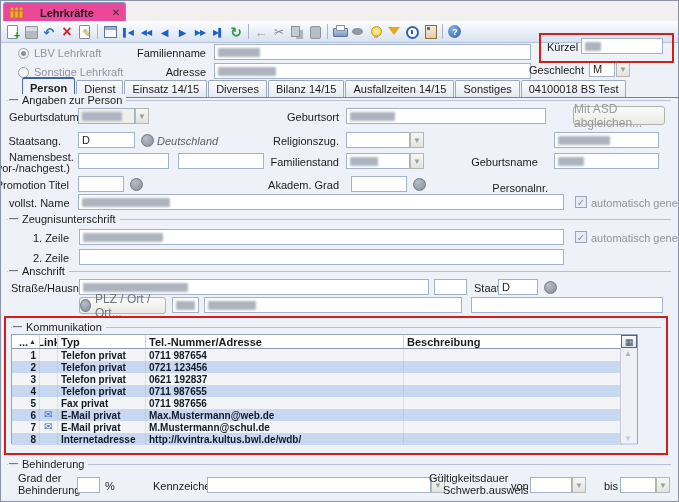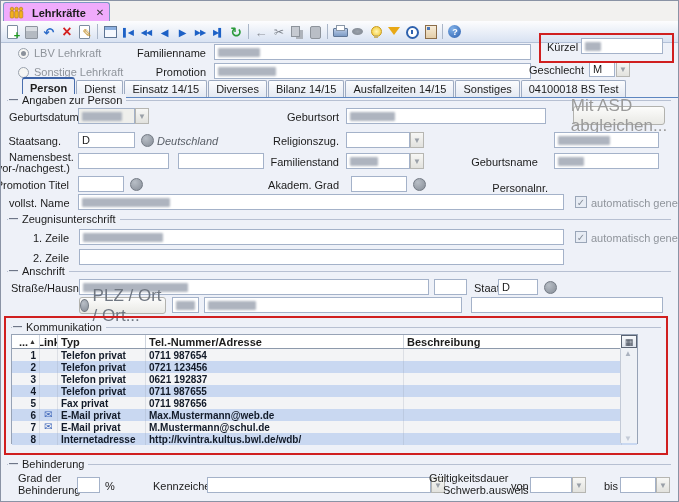--- a/index.html
+++ b/index.html
@@ -1,22 +1,22 @@
 <!DOCTYPE html>
 <html><head>
 <meta charset="utf-8">
 <style>
   html,body{margin:0;padding:0;background:#cfd6e2;}
   #app{position:relative;width:679px;height:502px;background:#eef1f8;overflow:hidden;
        font-family:"Liberation Sans","DejaVu Sans",sans-serif;font-size:11px;color:#1c1c1c;
        border:1px solid #8a93a5;box-sizing:border-box;}
   
   .doctabbar{position:absolute;left:0;top:0;width:679px;height:20px;background:#f2f1ef;border-bottom:1px solid #9aaccb;}
-  .doctab{position:absolute;left:2px;top:1px;height:19px;background:#f0abfc;border:1px solid #7b96c2;border-bottom:none;
-          border-radius:3px 3px 0 0;display:flex;align-items:center;padding:0 5px;gap:8px;}
+  .doctab{position:absolute;left:2px;top:1px;height:19px;background:#ec4899;border:1px solid #7b96c2;border-bottom:none;
+          border-radius:3px 3px 0 0;display:flex;align-items:center;padding:0 5px;gap:16px;}
   .doctab .title{font-weight:bold;font-size:11px;}
   .doctab .close{font-weight:bold;font-size:10px;color:#333;cursor:default;margin-left:2px;}
   
   .toolbar{position:absolute;left:0;top:20px;width:679px;height:21px;
            background:linear-gradient(#fdfdfe,#d8e2f2);border-bottom:1px solid #b3c1d8;
            display:flex;align-items:center;padding-left:3px;}
   .sep{width:1px;height:15px;background:#aab6c8;margin:0 3px;}
   .ic{position:relative;width:18px;height:17px;display:inline-block;}
   .ic::after{position:absolute;left:50%;top:50%;transform:translate(-50%,-50%);}
   .ic-doc::before{content:"";position:absolute;left:3px;top:2px;width:9px;height:12px;background:#fff;border:1px solid #7d8da0;border-radius:1px;}
@@ -58,21 +58,21 @@
   .in.dis{background:#efefec;}
   .red-blob{height:9px;background:#aeb4bf;border-radius:1px;filter:blur(1.3px);}
   .arrowbox{position:absolute;height:16px;width:14px;box-sizing:border-box;border:1px solid #b6b6b2;background:linear-gradient(#f7f7f5,#e2e2de);
             display:flex;align-items:center;justify-content:center;color:#9aa0a8;font-size:8px;}
   .circle-btn{position:absolute;width:11px;height:11px;border-radius:50%;background:radial-gradient(circle at 35% 30%,#b8bec6,#878e98);border:1px solid #737a84;}
   .radio{position:absolute;width:11px;height:11px;border-radius:50%;background:#f6f6f4;border:1px solid #9aa2ae;box-sizing:border-box;}
   .radio.sel::after{content:"";position:absolute;left:2px;top:2px;width:5px;height:5px;border-radius:50%;background:#8b919b;}
   .chk{position:absolute;width:12px;height:12px;background:#e7ecf4;border:1px solid #9aa6b8;box-sizing:border-box;
        display:flex;align-items:center;justify-content:center;color:#858d99;font-size:10px;font-weight:bold;}
   .btn{position:absolute;box-sizing:border-box;border:1px solid #b2b2ae;border-radius:3px;background:linear-gradient(#fcfcfb,#e9e9e5);
-       display:flex;align-items:center;justify-content:center;font-size:17px;}
+       display:flex;align-items:center;justify-content:center;font-size:12px;}
   .btn.dis{color:#9a9a9a;}
   
   .tabstrip{position:absolute;left:8px;top:79px;width:679px;height:18px;border-bottom:1px solid #5d86c0;display:flex;align-items:flex-end;padding-left:13px;box-sizing:border-box;}
   .tab{height:16px;display:flex;align-items:center;padding:0 7px;border:1px solid #9dabc2;border-bottom:none;
        background:linear-gradient(#fbfcfe,#e4e9f2);border-radius:2px 2px 0 0;margin-right:1px;white-space:nowrap;}
   .tab.active{height:18px;background:#eef1f8;border:1px solid #4a6fae;border-top:2px solid #3c63a8;border-bottom:1px solid #eef1f8;
               margin-bottom:-1px;font-weight:bold;border-radius:3px 3px 0 0;}
   
   .grp-line{position:absolute;height:0;border-top:1px solid #b7c0d2;}
   .grp-title{position:absolute;background:#eef1f8;padding:0 4px;white-space:nowrap;color:#1c1c1c;}
@@ -157,21 +157,21 @@
 
   <span class="radio sel" style="left:17px;top:47px;"></span>
   <span class="lbl dis" style="left:33px;top:46px;">LBV Lehrkraft</span>
   <span class="radio" style="left:17px;top:66px;"></span>
   <span class="lbl dis" style="left:33px;top:65px;">Sonstige Lehrkraft</span>
 
   <span class="lbl r" style="left:120px;top:46px;width:85px;">Familienname</span>
   <div class="in" style="left:213px;top:43px;width:317px;">
       <span class="red-blob" style="width:42px;"></span>
     </div>
-  <span class="lbl r" style="left:120px;top:65px;width:85px;">Promotion</span>
+  <span class="lbl r" style="left:120px;top:65px;width:85px;">Adresse</span>
   <div class="in" style="left:213px;top:62px;width:317px;">
       <span class="red-blob" style="width:58px;"></span>
     </div>
 
   <span class="lbl" style="left:546px;top:40px;">Kürzel</span>
   <div class="in" style="left:580px;top:37px;width:82px;">
       <span class="red-blob" style="width:16px;"></span>
     </div>
   <div class="hl" style="left:538px;top:32px;width:131px;height:26px;"></div>
 

